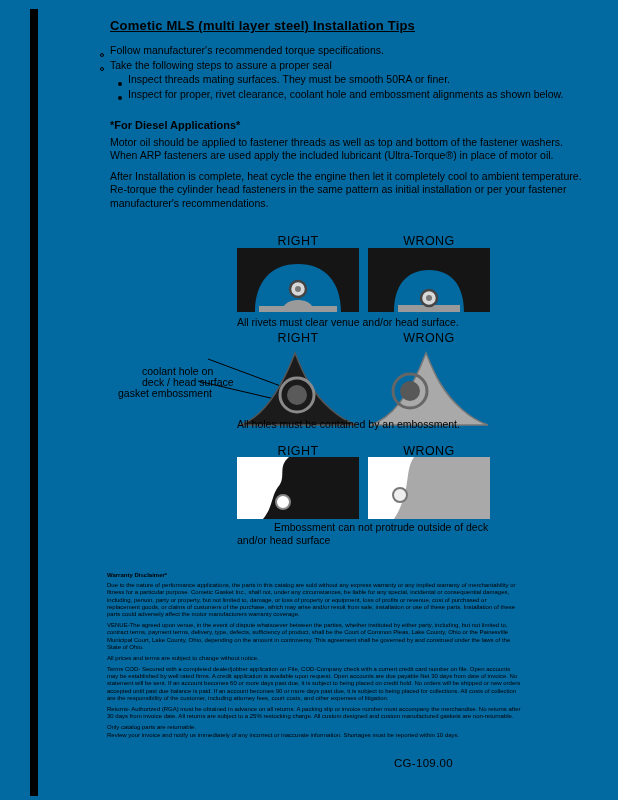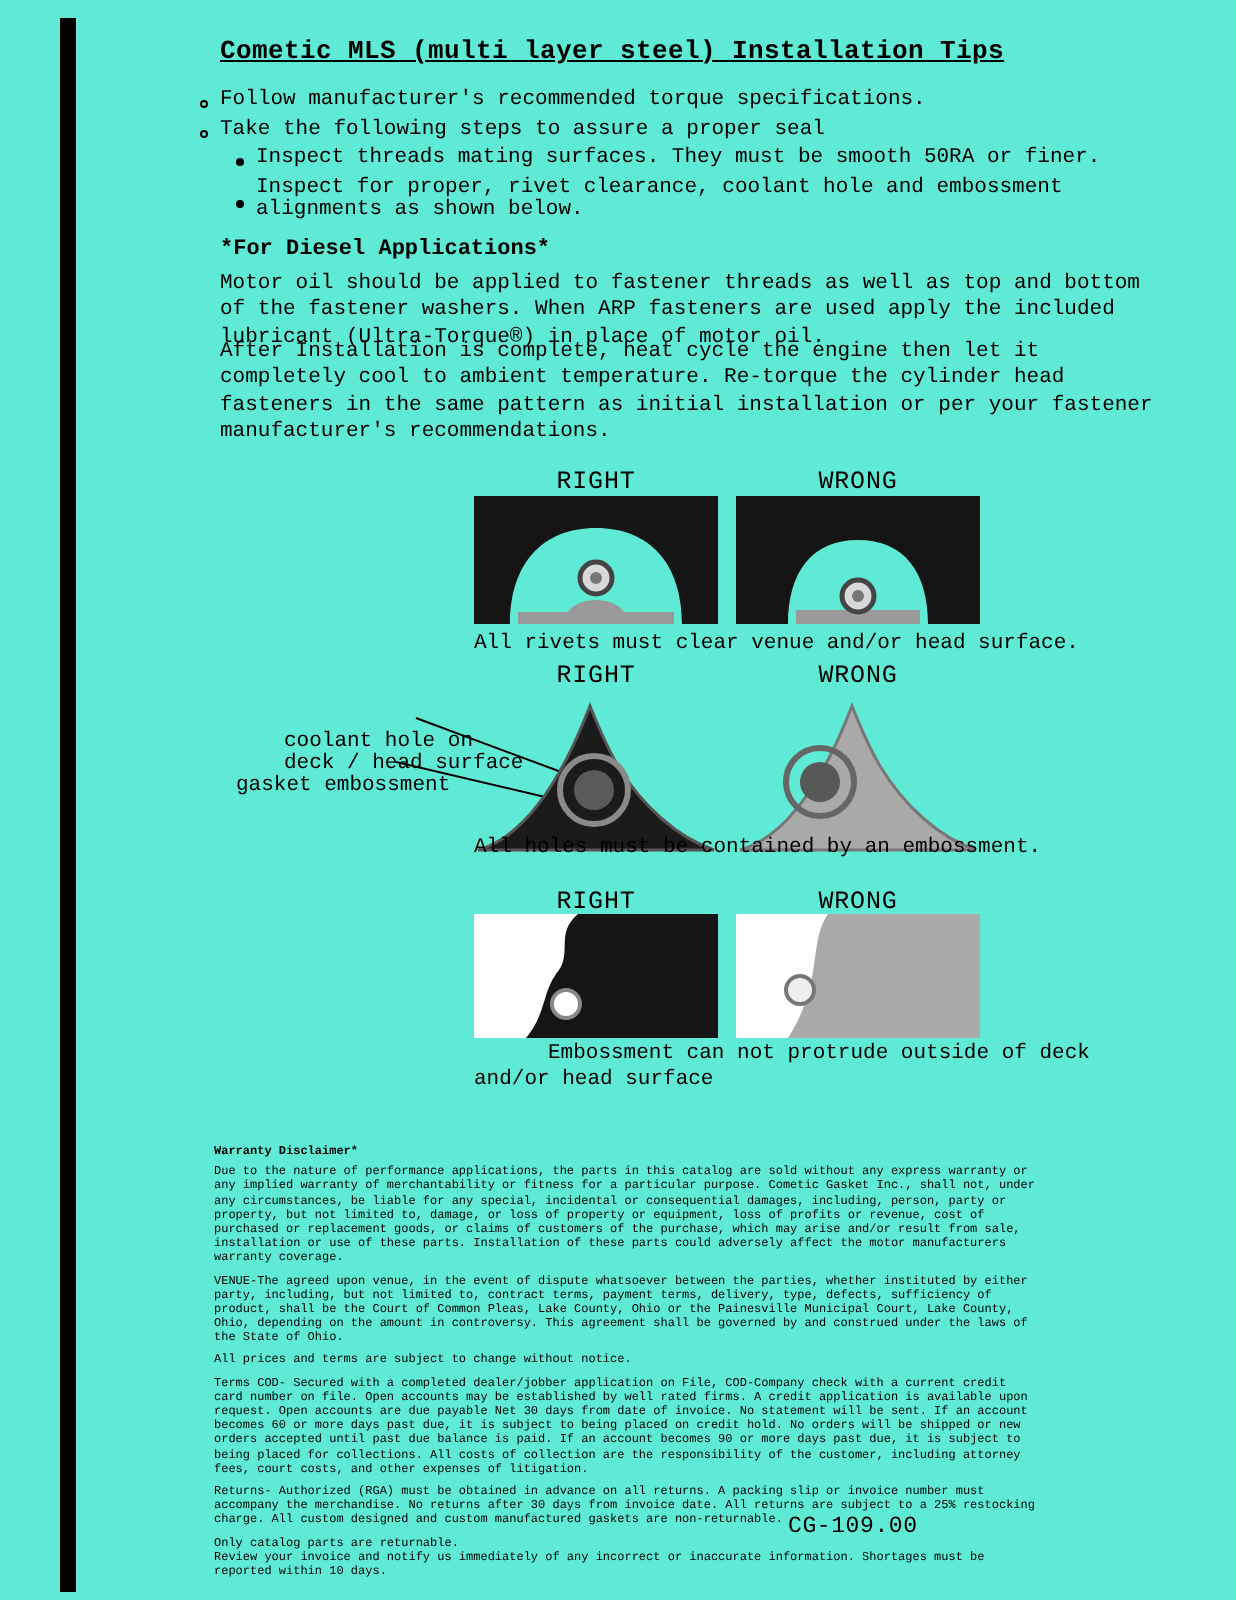--- a/index.html
+++ b/index.html
@@ -1,24 +1,24 @@
 <!DOCTYPE html>
 <html><head>
 <meta charset="utf-8">
 <style>
   * { margin:0; padding:0; box-sizing:border-box; }
   html,body { background:#e9e9e9; }
   body { font-family:"Liberation Sans", sans-serif; color:#000; }
-  .page { position:relative; width:618px; height:800px; background:#5eead4; overflow:hidden; margin:0 auto;font-family:Liberation Mono, monospace; }
+  .page { position:relative; width:618px; height:800px; background:#0369a1; overflow:hidden; margin:0 auto; }
   .spine { position:absolute; left:30px; top:9px; width:8px; height:787px; background:#000; }
 
   .title { position:absolute; left:110px; top:18px; font-size:13px; font-weight:bold; text-decoration:underline; letter-spacing:.2px; }
 
   .bullets { position:absolute; left:100px; top:45px; width:488px; font-size:10.5px; line-height:1.1; }
-  .bullet { display:flex; align-items:center; margin-bottom:3px; }
+  .bullet { display:flex; align-items:flex-end; margin-bottom:3px; }
   .marker-sq { width:4px; height:4px; border:1px solid #000; border-radius:50%; margin:3px 6px 0 0; flex:none; }
   .marker-dot { width:4px; height:4px; border-radius:50%; background:#000; margin:3px 6px 0 0; flex:none; }
   .sub { margin-left:18px; }
 
   .diesel-heading { position:absolute; left:110px; top:119px; font-size:11px; font-weight:bold; }
   .para { position:absolute; left:110px; width:478px; font-size:10.5px; line-height:1.28; }
   .para1 { top:136px; }
   .para2 { top:170px; }
   .note  { top:212px; width:478px; }
 

